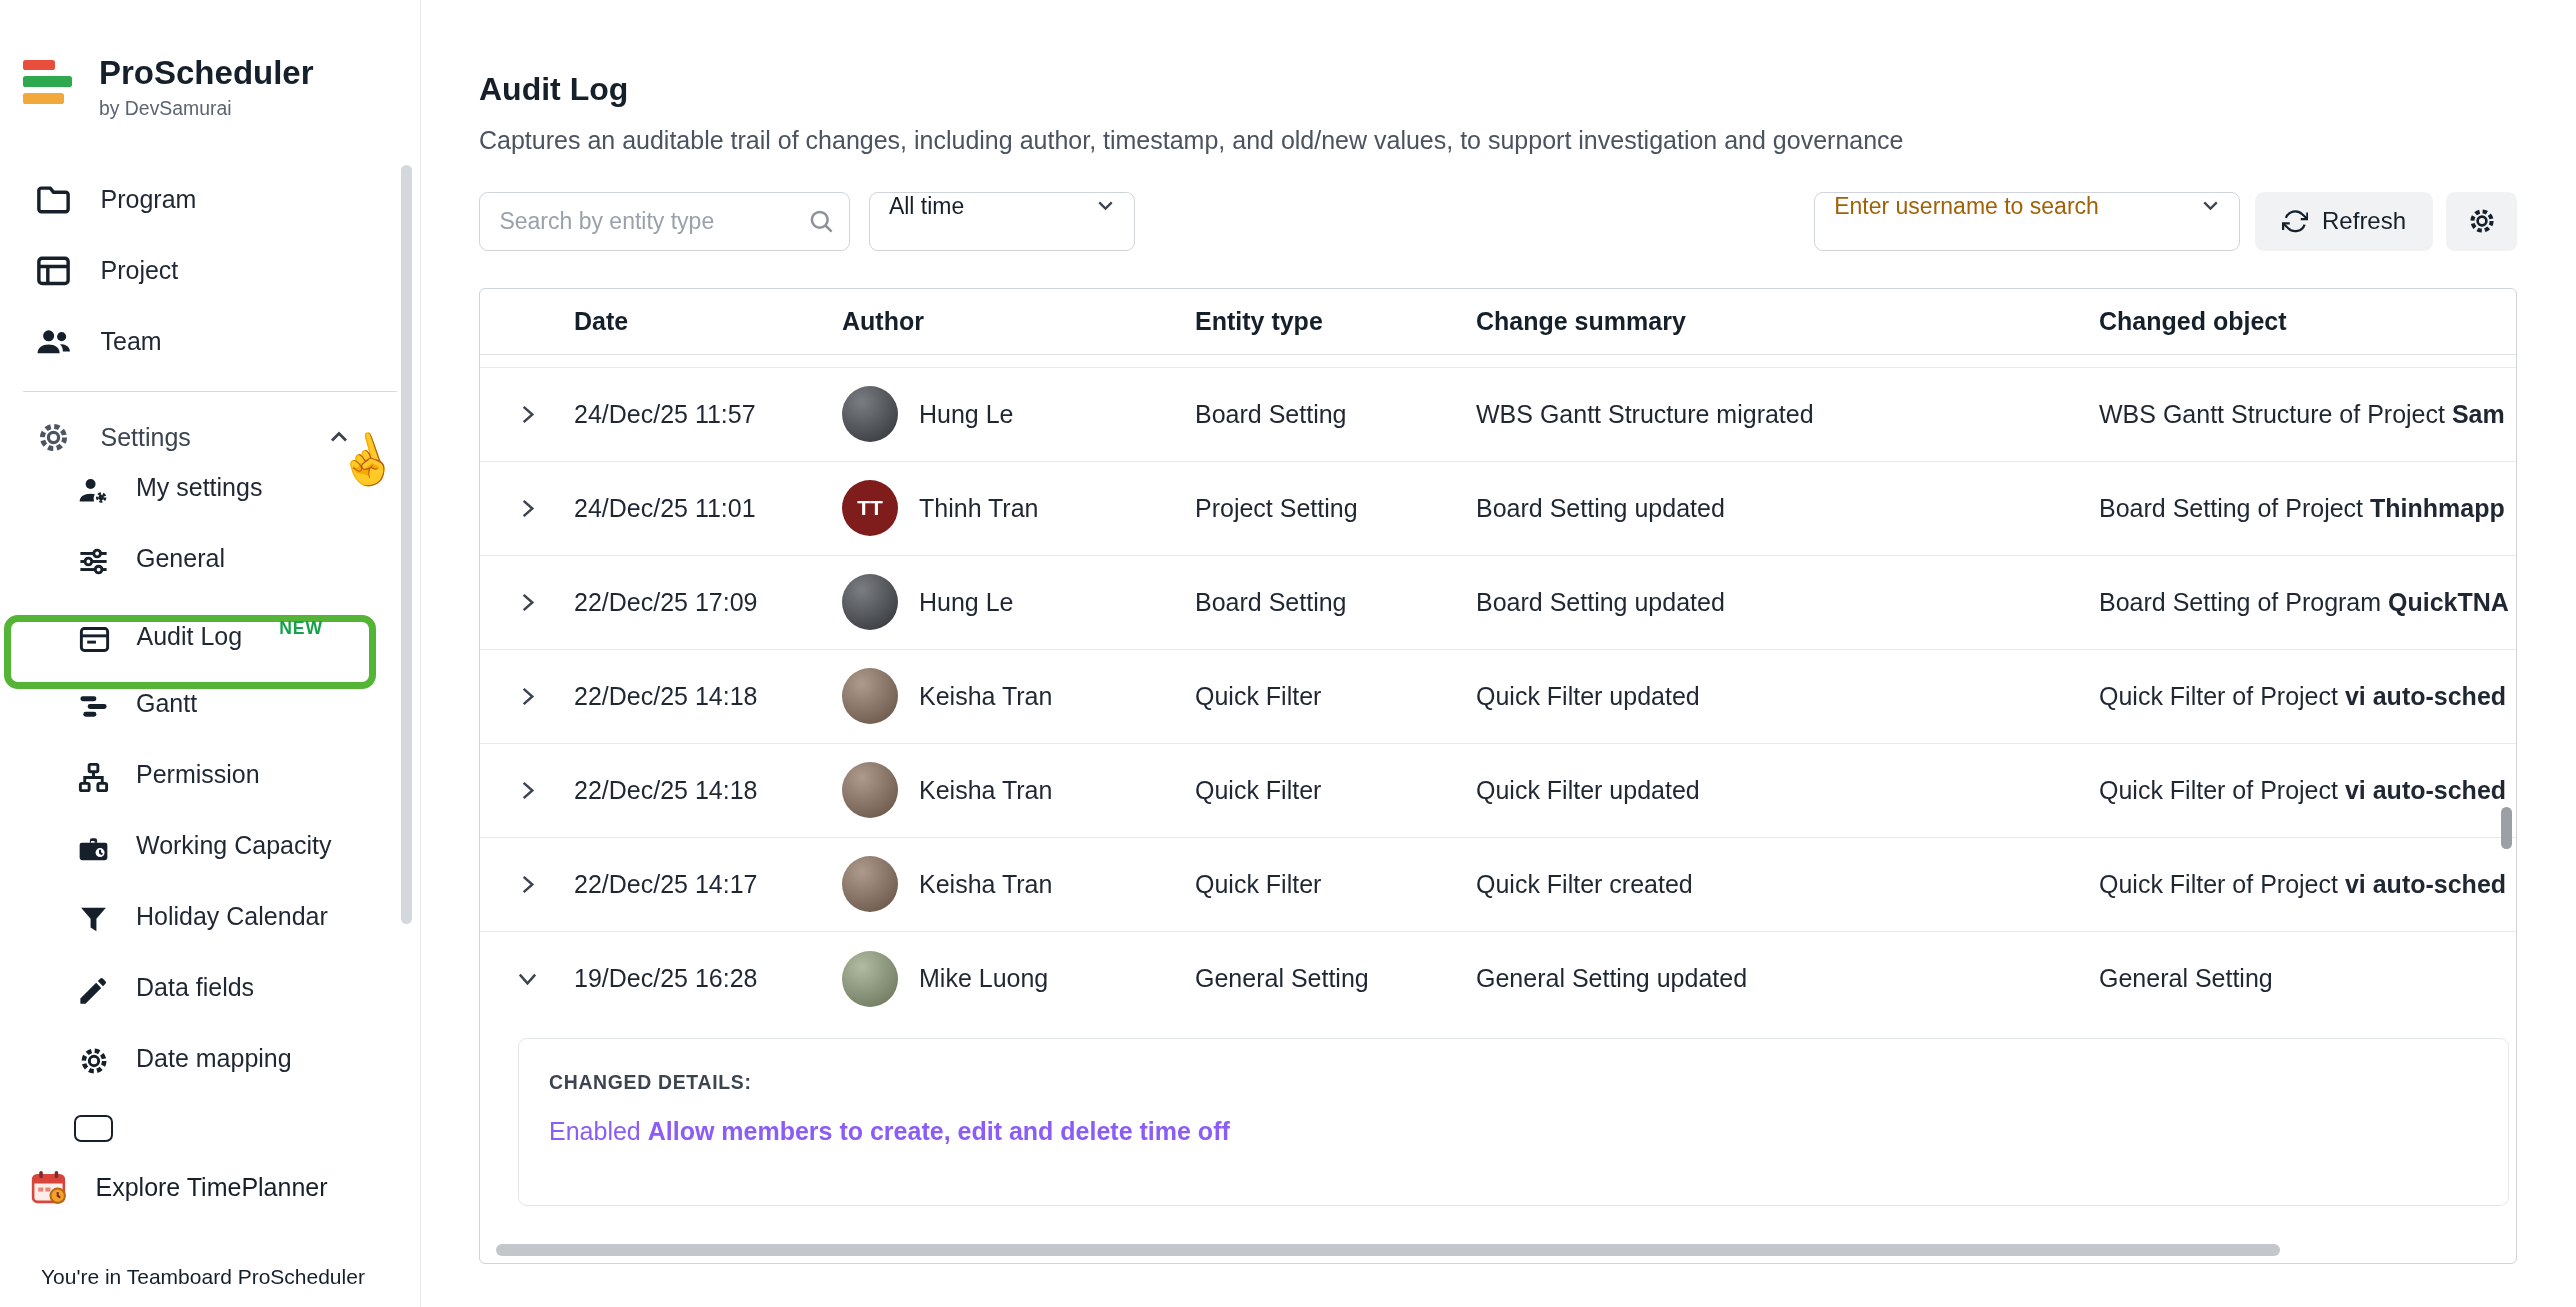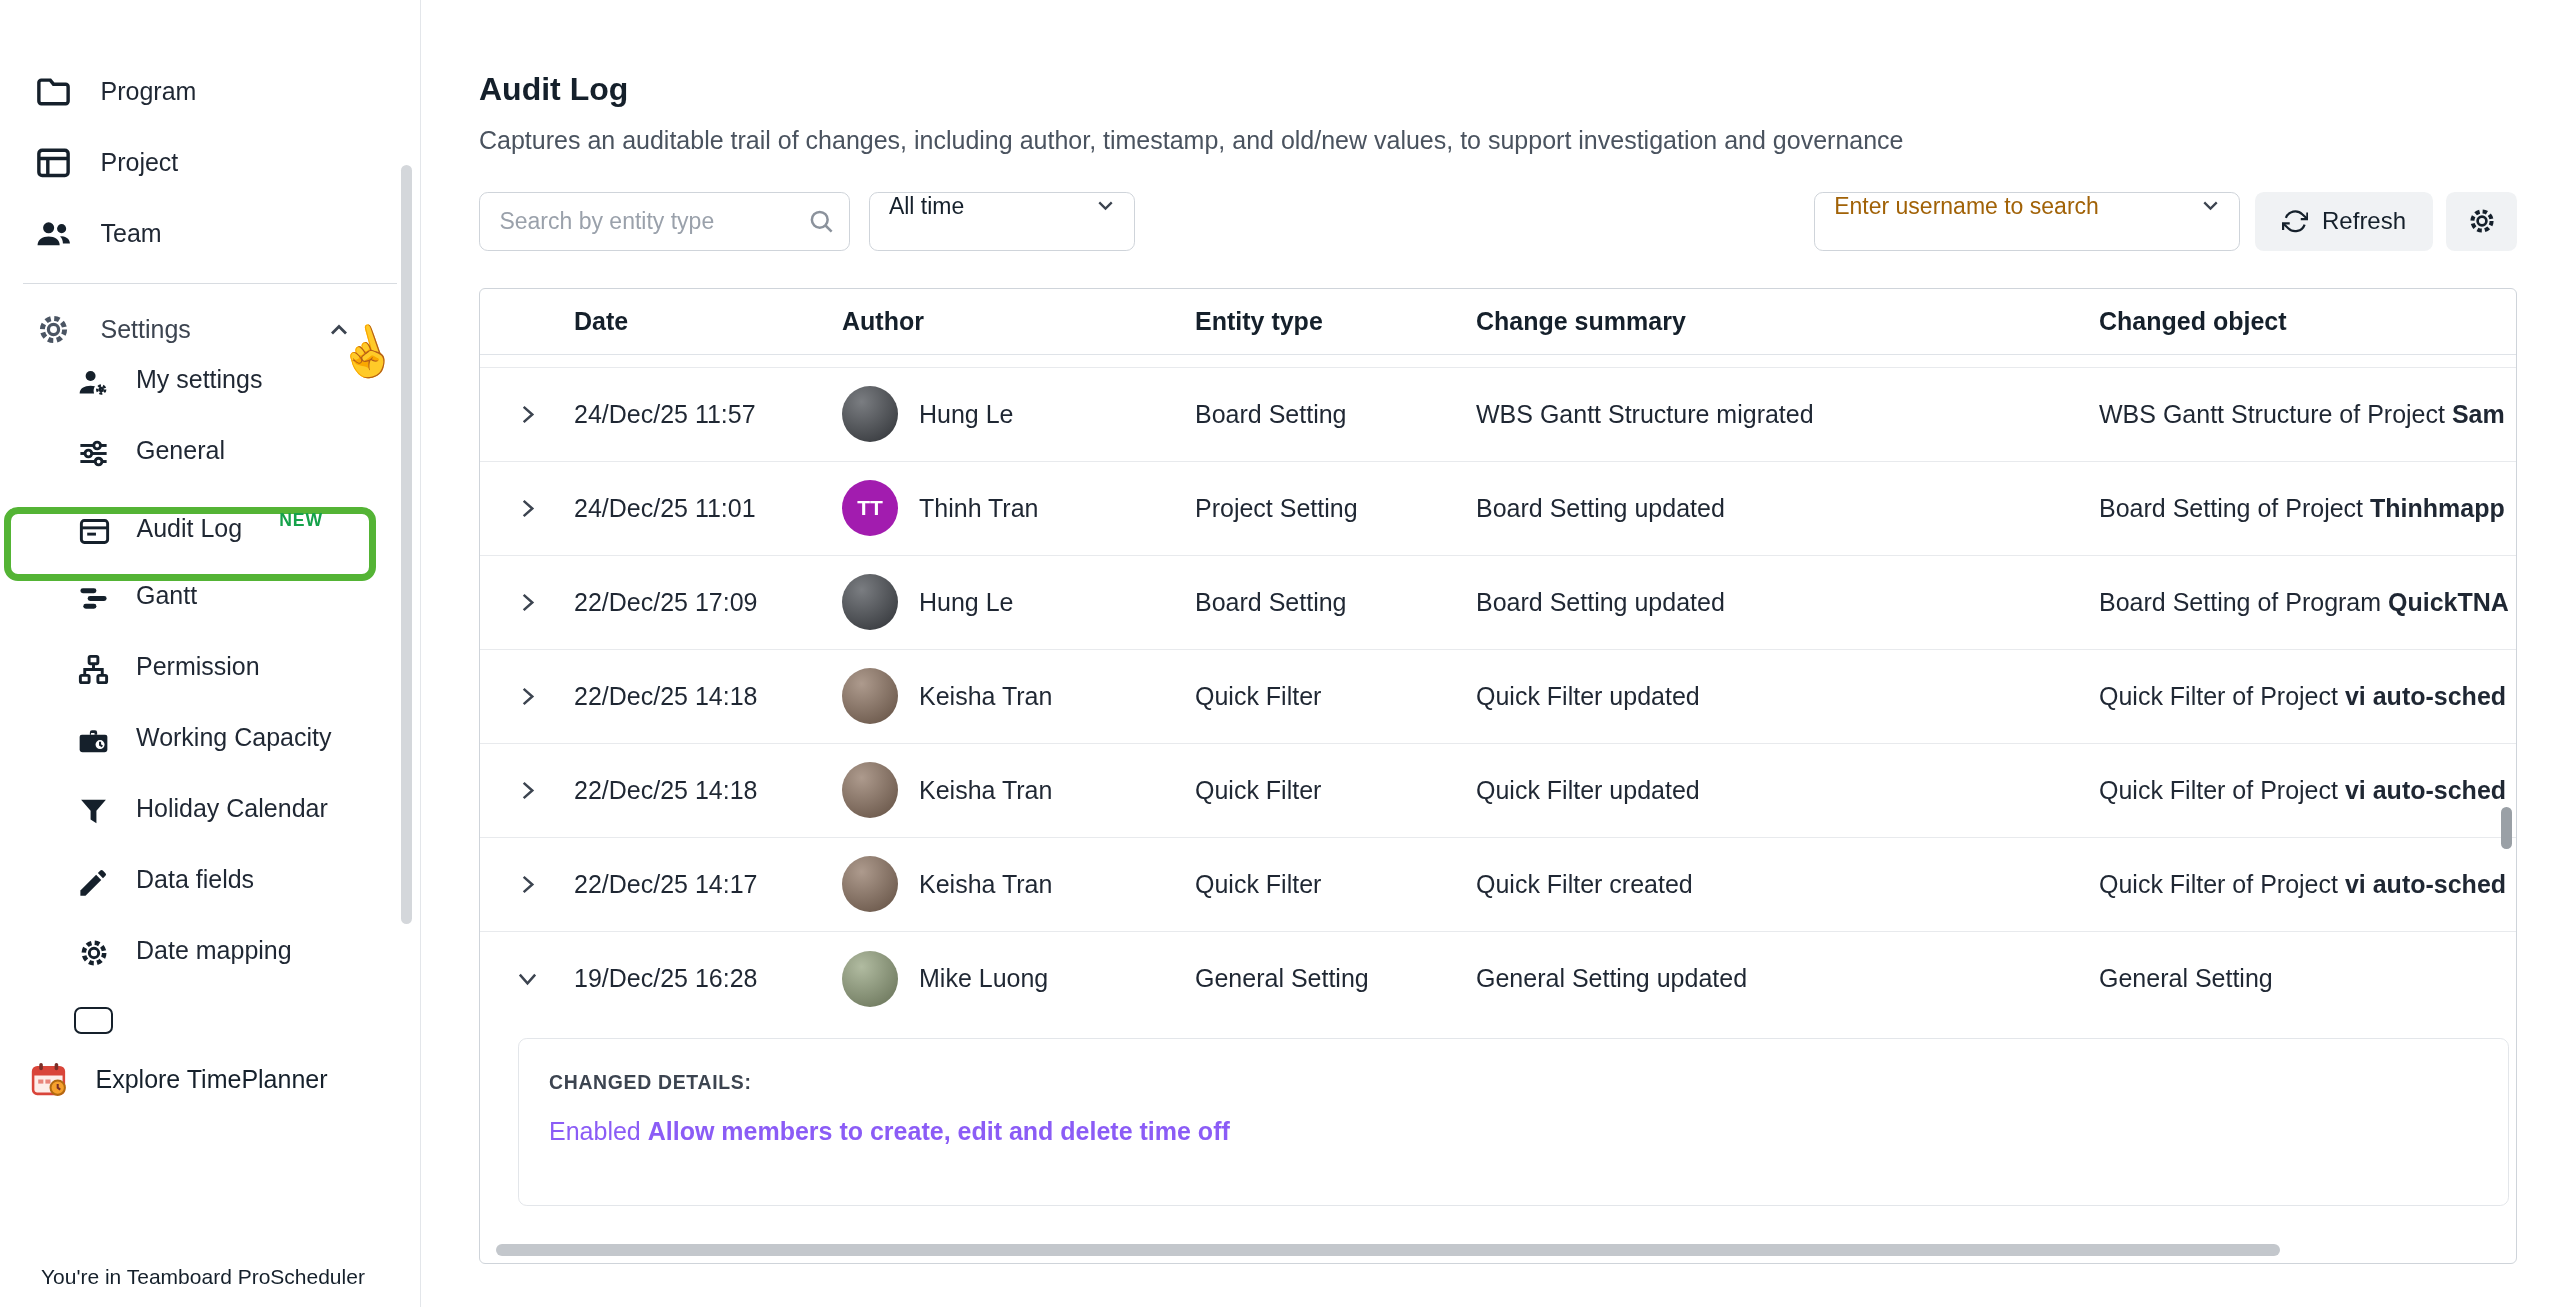--- a/index.html
+++ b/index.html
@@ -96,20 +96,31 @@
   .hscroll{position:absolute;left:16px;bottom:6.2px;width:1784px;height:12.4px;background:#c3c7cc;
     border-radius:6.2px;cursor:pointer}
 </style>
 </head>
 <body>
 
 <div class="app">
 
   <aside class="sidebar">
 
+    <div class="brand">
+      <div class="logo">
+        <div class="bar r"></div>
+          <div class="bar g"></div>
+          <div class="bar o"></div>
+      </div>
+      <div>
+        <div class="brand-name">ProScheduler</div>
+        <div class="brand-by">by DevSamurai</div>
+      </div>
+    </div>
 
     <div class="nav-item">
       <span class="ico ico-46">
         <svg width="39" height="39" viewBox="0 0 24 24" fill="none" stroke="currentColor" stroke-width="2.1">
           <path d="M3 6.5A1.5 1.5 0 0 1 4.5 5H10l2 2.5h7.5A1.5 1.5 0 0 1 21 9v9a1.5 1.5 0 0 1-1.5 1.5h-15A1.5 1.5 0 0 1 3 18z"></path>
         </svg>
       </span>
       <span>Program</span>
     </div>
 
@@ -374,21 +385,21 @@
       <div class="trow">
         <div class="cell-exp">
             <span class="expander">
           <svg width="23" height="23" viewBox="0 0 24 24" fill="none" stroke="currentColor" stroke-width="2.6">
                 <polyline points="8 4 17 12 8 20"></polyline>
               </svg>
             </span>
           </div>
         <div>24/Dec/25 11:01</div>
         <div class="cell-author">
-          <span class="avatar" style="background-color: #a21caf;">TT</span>
+          <span class="avatar" style="background-color: #7f1d1d;">TT</span>
           <span>Thinh Tran</span>
         </div>
         <div>Project Setting</div>
         <div>Board Setting updated</div>
         <div class="cell-object">
           <span>Board Setting of Project </span><b>Thinhmapp</b>
         </div>
       </div>
 
       <div class="trow">

